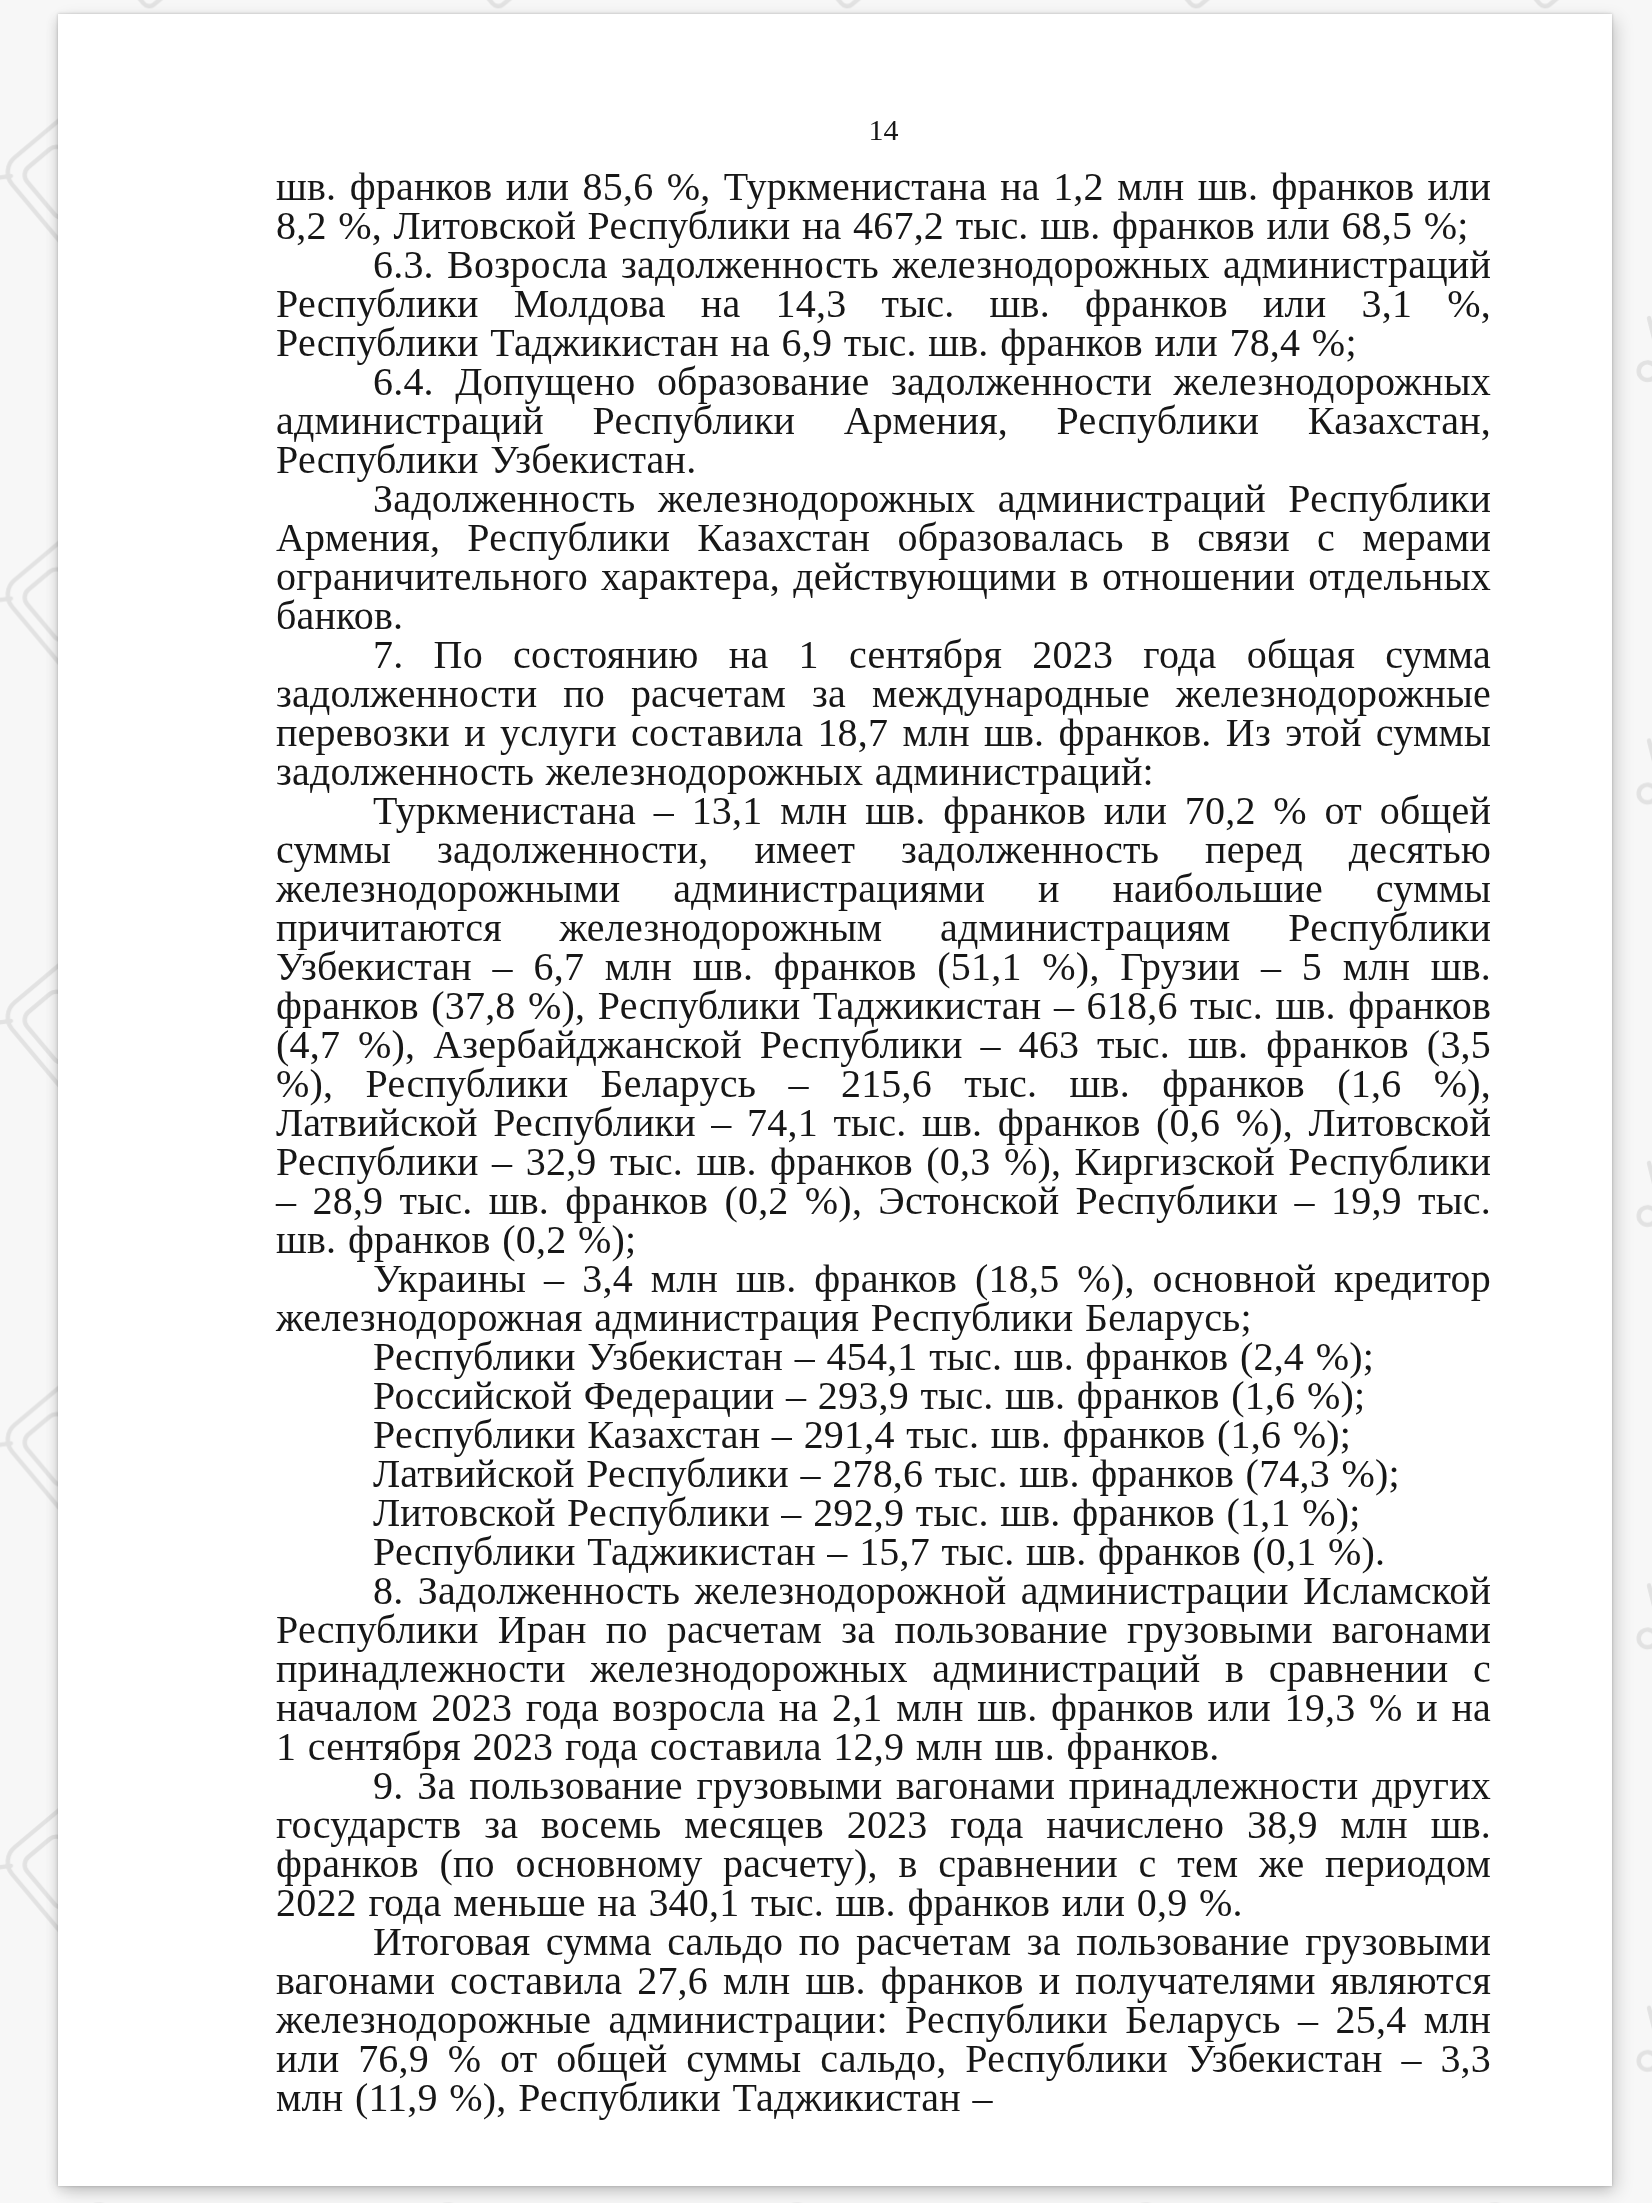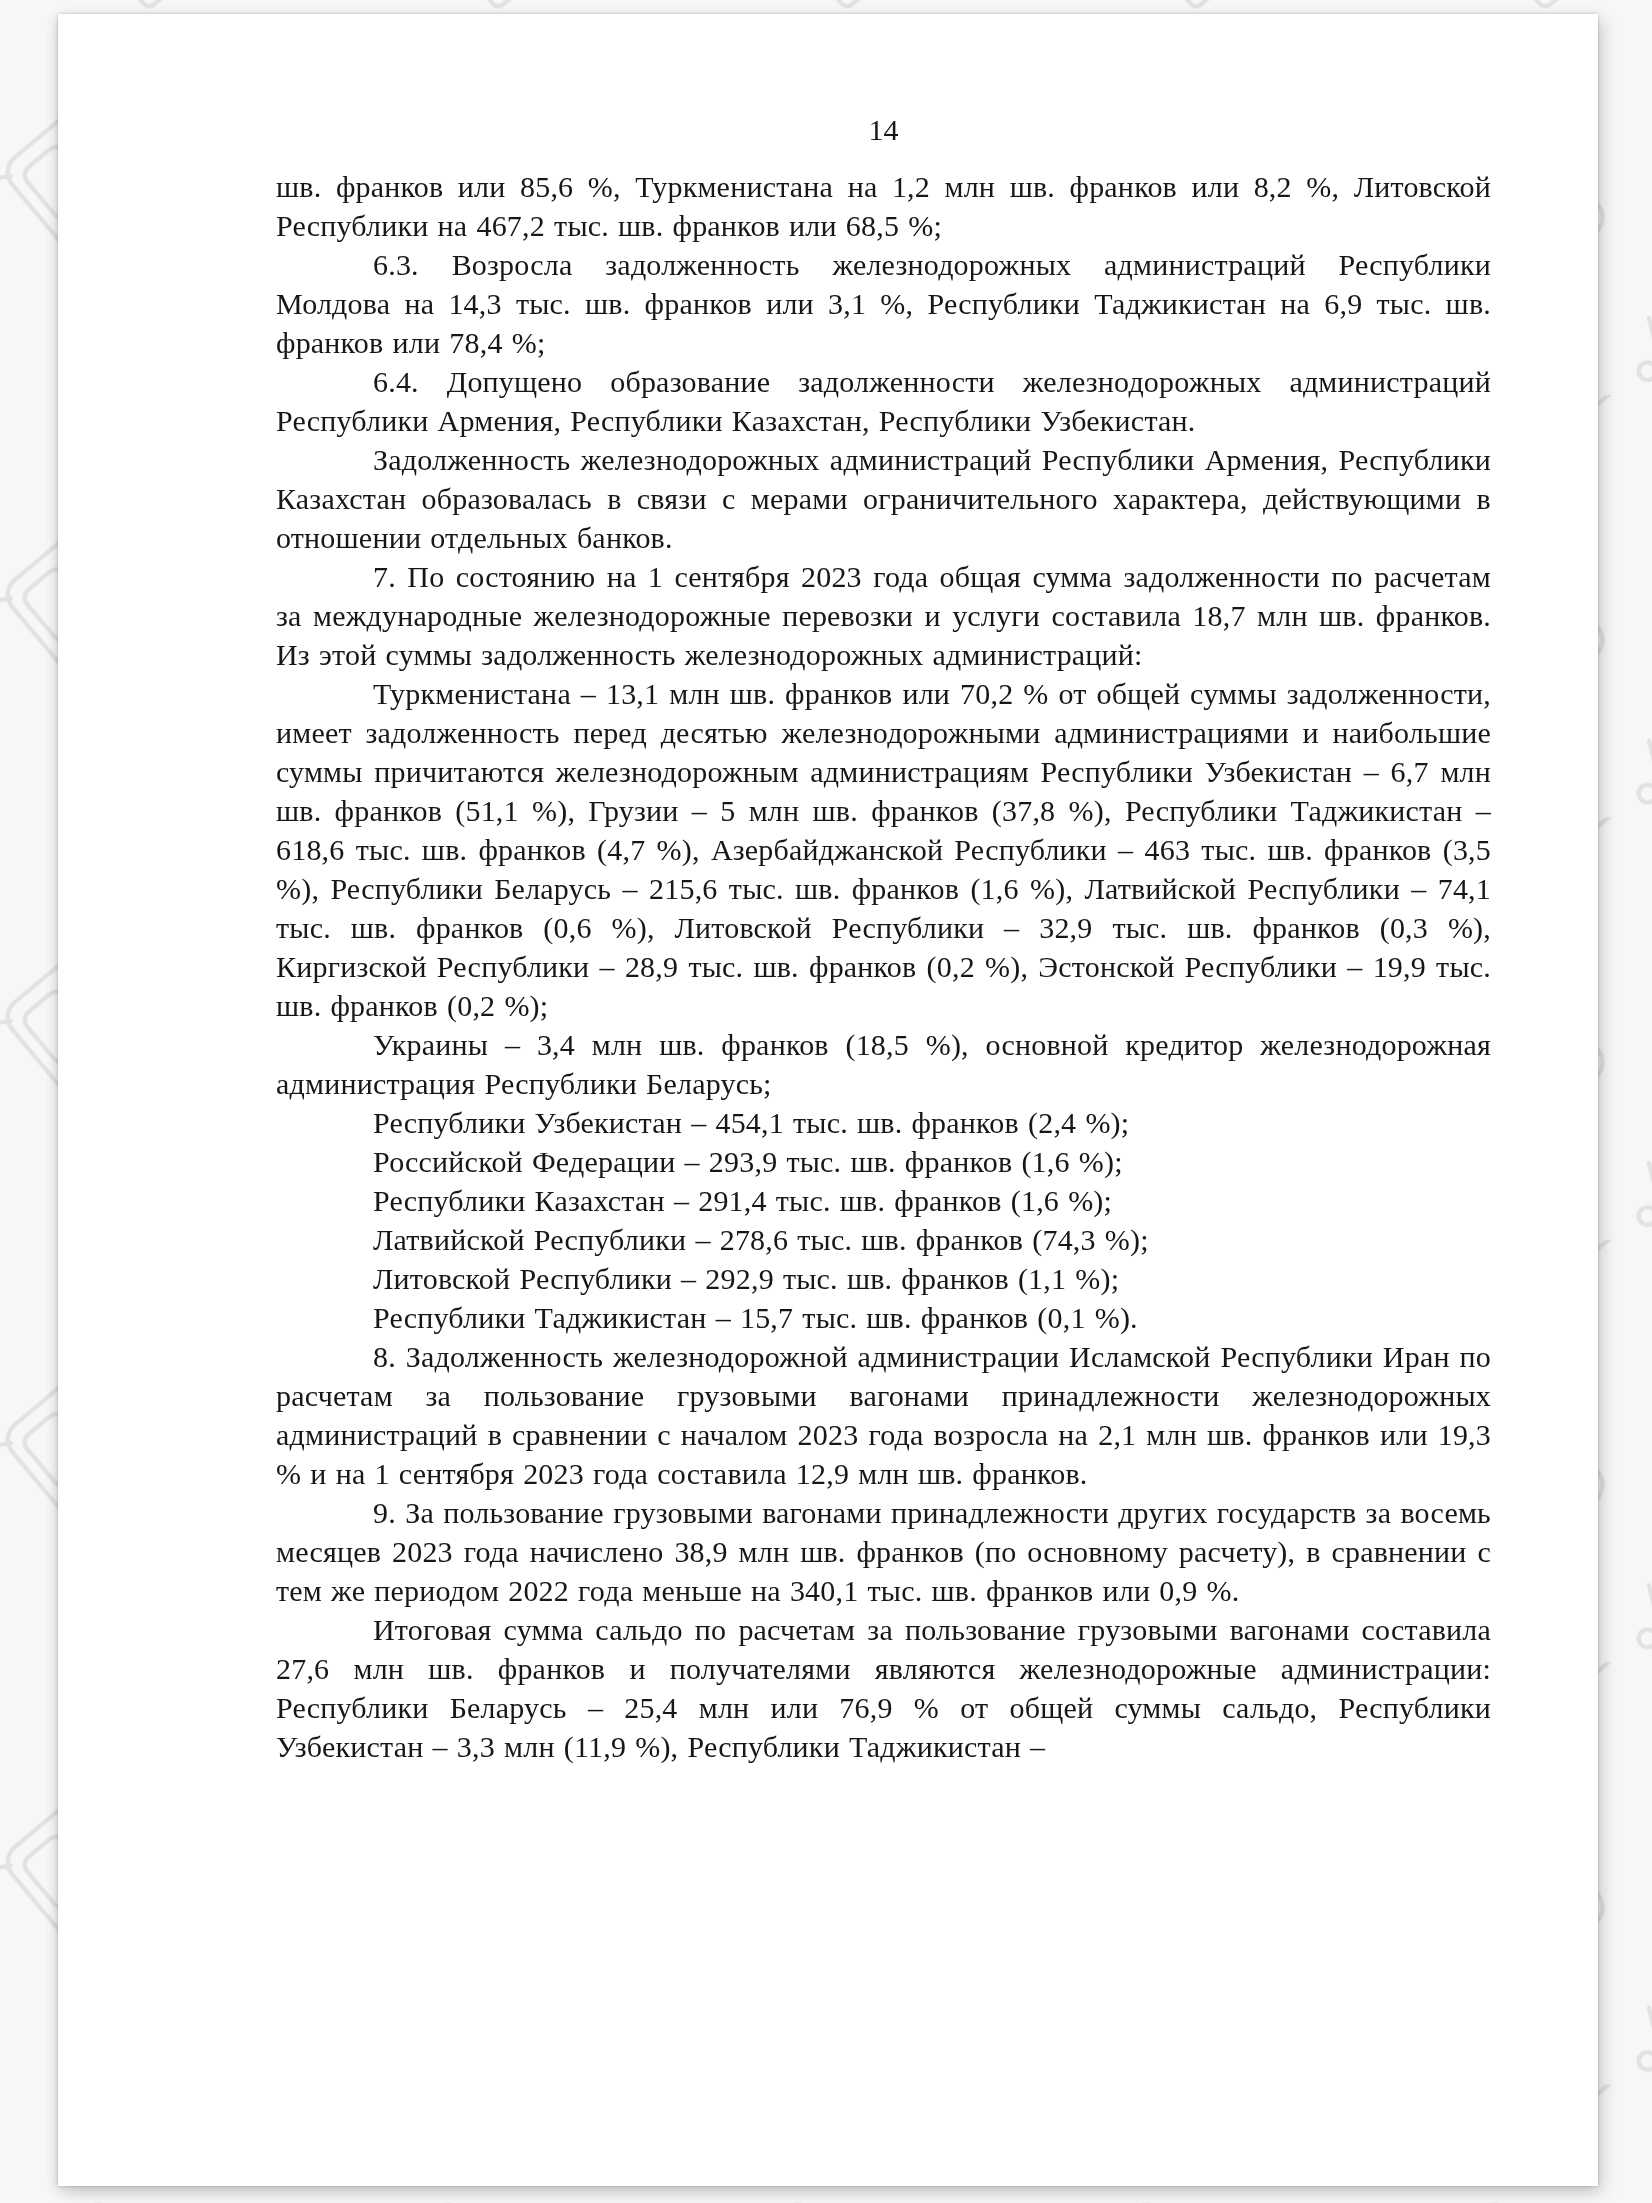--- a/index.html
+++ b/index.html
@@ -14,36 +14,37 @@
     position: absolute; left: 0; top: 0;
     width: 1653px; height: 2204px;
     display: block;
   }
   .sheet {
     position: absolute;
     left: 58px; top: 13.8px;
     width: 1540px; height: 2172px;
     background: #ffffff;
     box-shadow: 0 0 2.8px rgba(0,0,0,0.22), 4.6px 6.4px 16.5px rgba(0,0,0,0.16), -2.8px 3.7px 11px rgba(0,0,0,0.10);
+    padding-left: 14px;
   }
   .content {
     position: absolute;
     left: 218px; top: 96px;
     width: 1215px;
   }
   .page-num {
     text-align: center;
     font-size: 30px;
     line-height: 39px;
     color: #171717;
     margin: 0 0 18.4px 0;
   }
   .doc-body p.para {
     margin: 0;
-    font-size: 30px;
+    font-size: 40px;
     line-height: 39px;
     color: #171717;
     text-align: justify;
     text-indent: 97px;
     word-spacing: 1.4px;
     letter-spacing: 0.2px;
   }
   .doc-body p.para.no-indent { text-indent: 0; }
 </style>
 </head>

